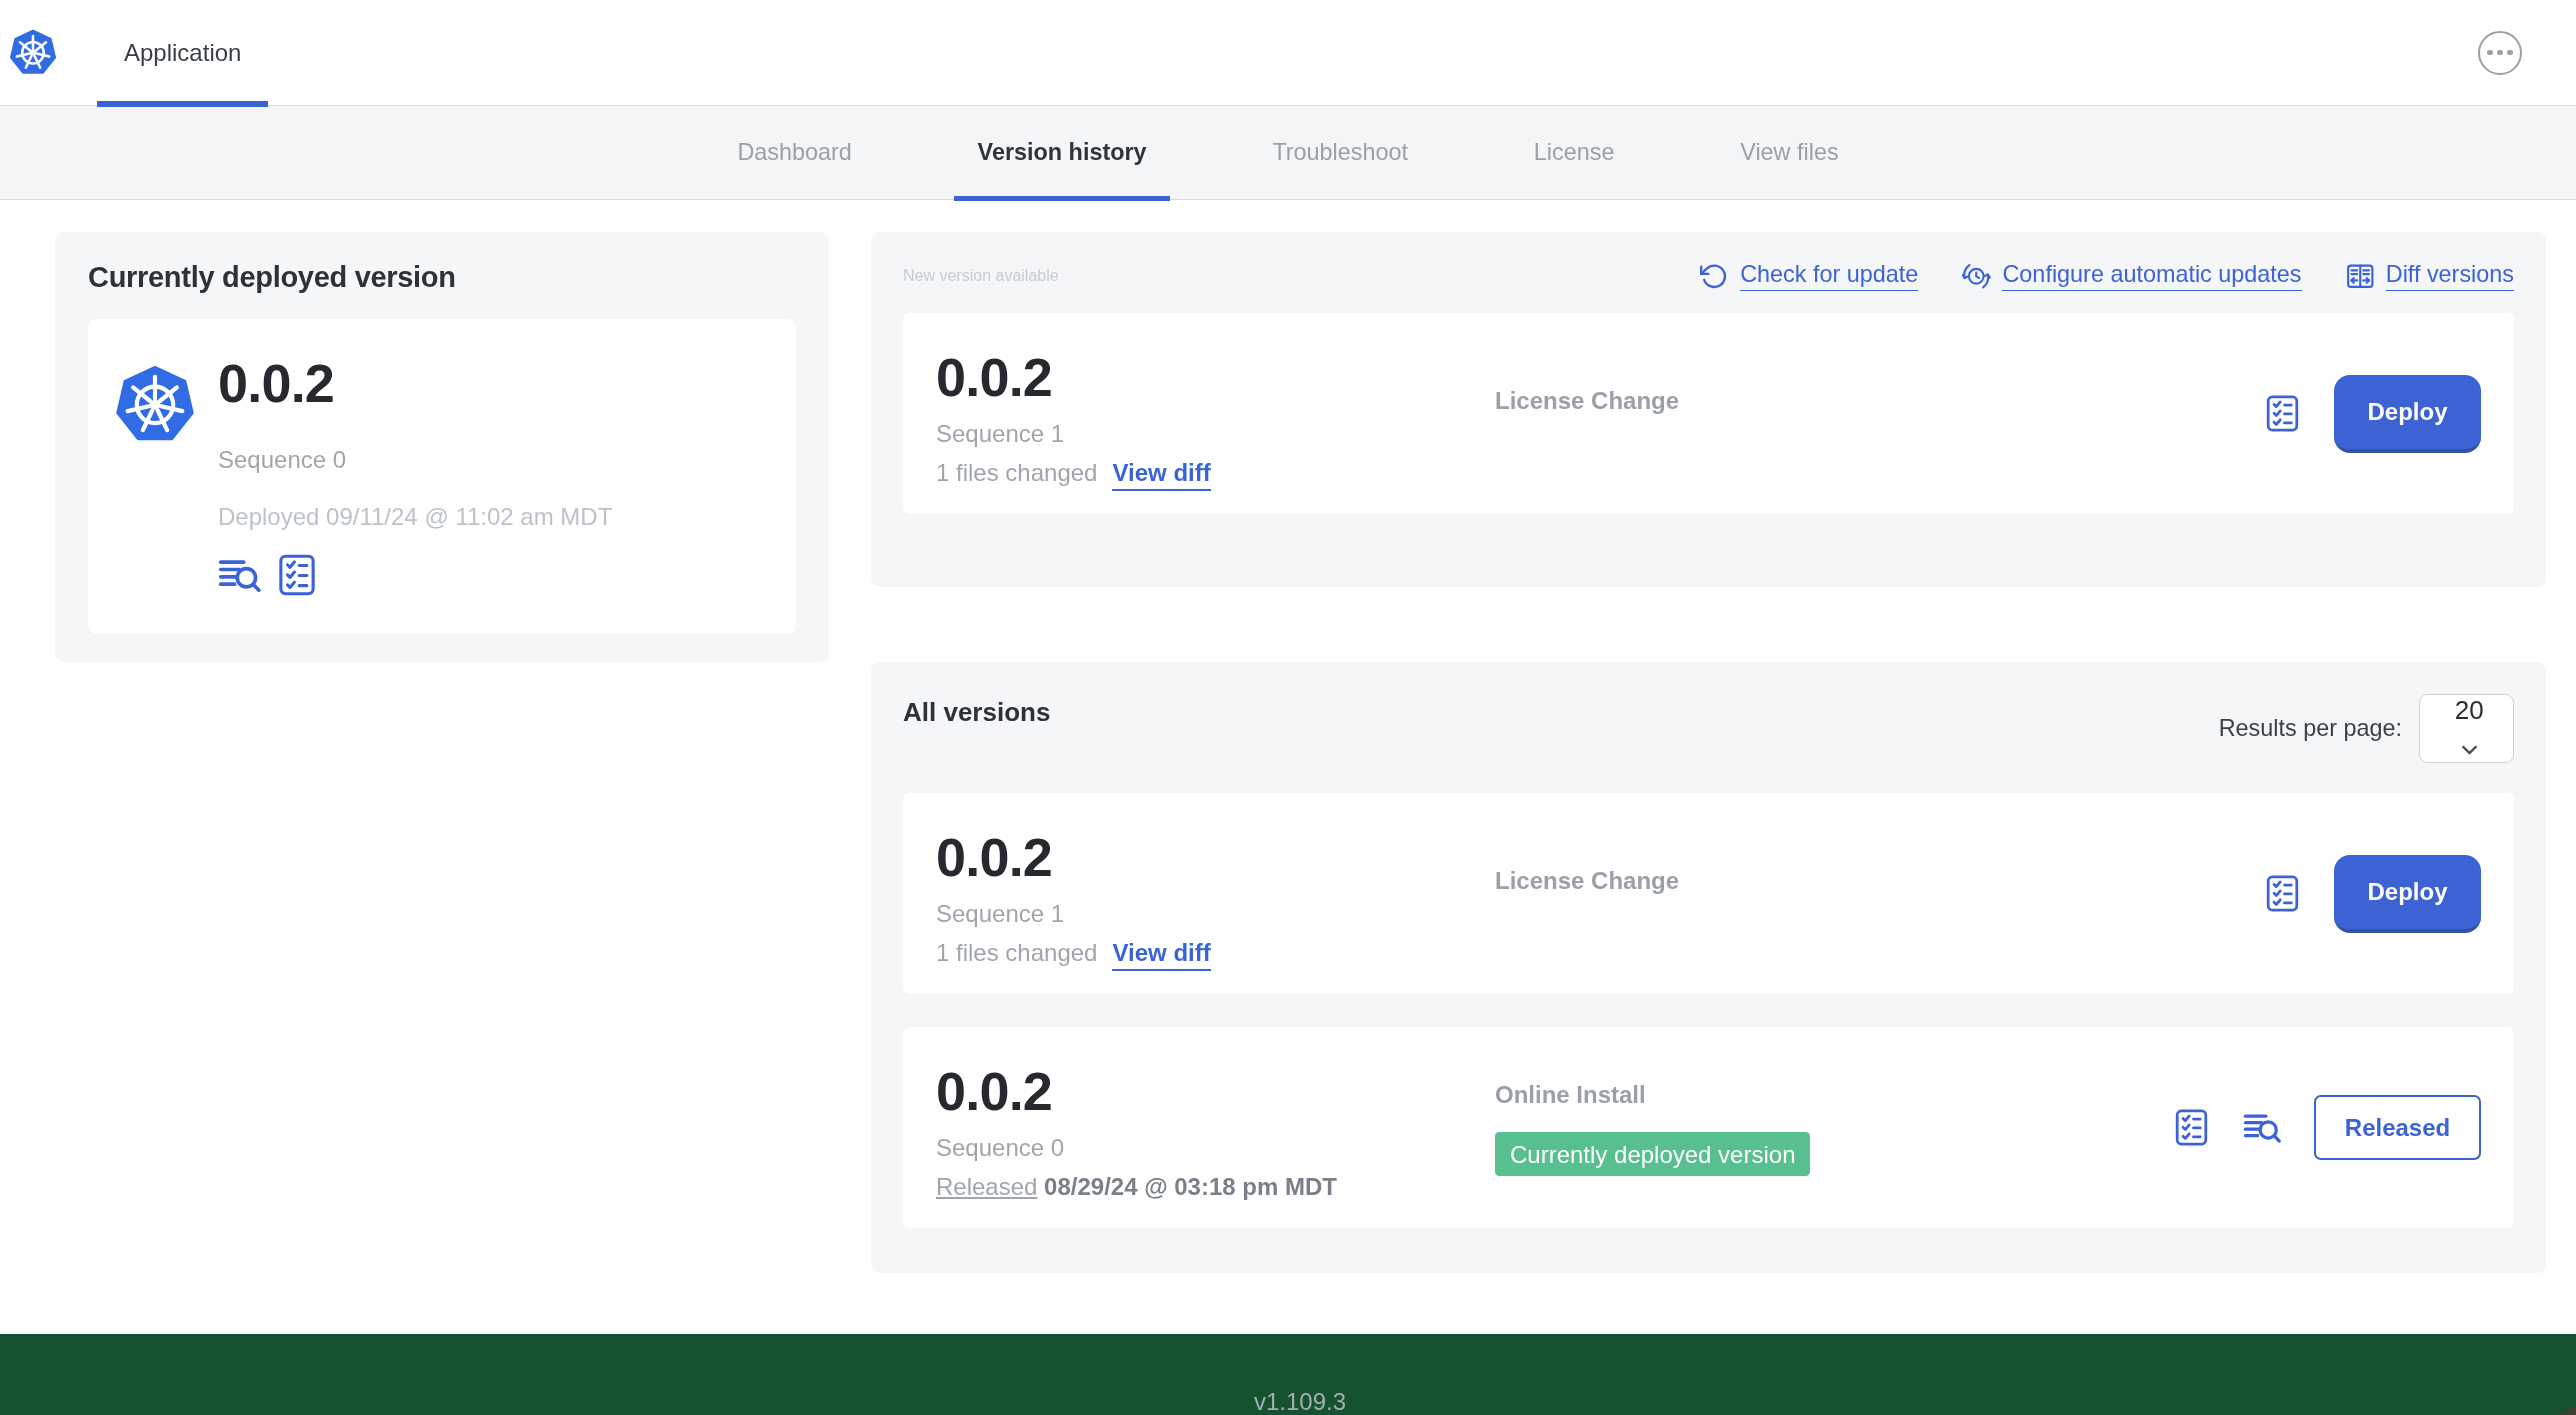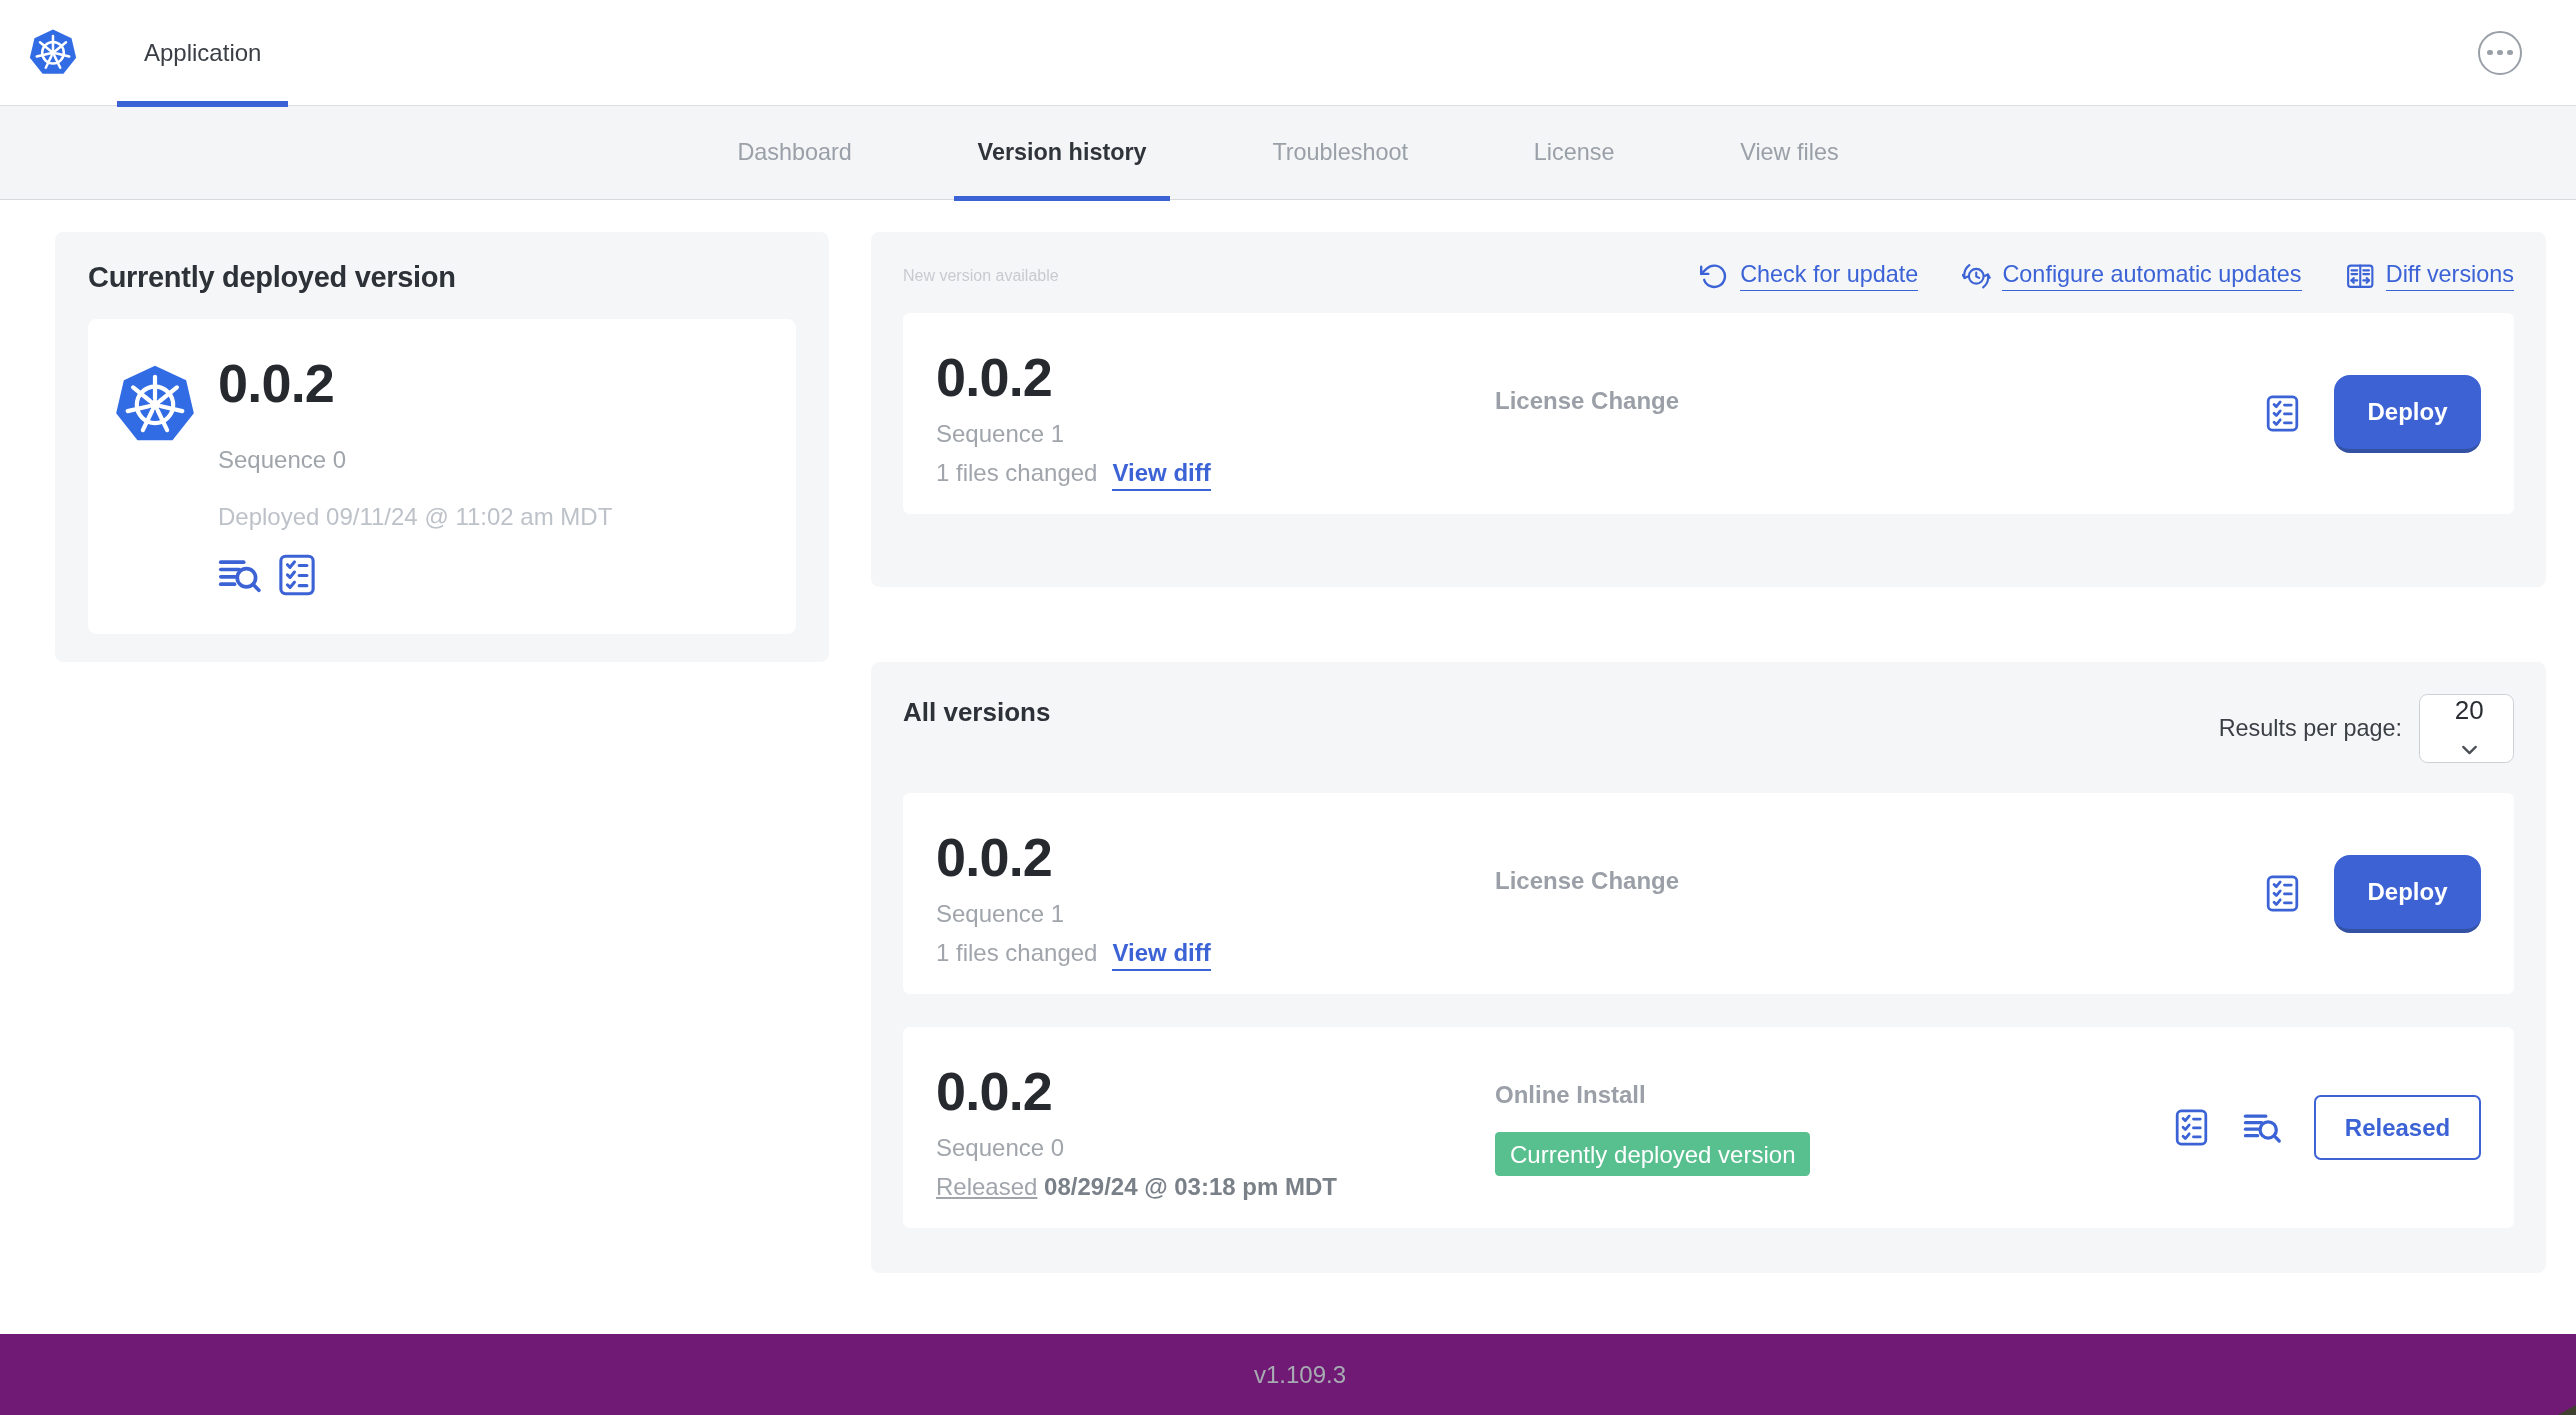--- a/index.html
+++ b/index.html
@@ -10,21 +10,21 @@
     color: #2e3238;
     overflow: hidden;
   }
   .app { position: relative; width: 2576px; height: 1415px; background:#fff; }
 
   
   .topbar {
     height: 106px; background: #fff;
     border-bottom: 1.7px solid #dcdee1;
     display: flex; align-items: center;
-    padding-left: 28px;
+    padding-left: 8px;
   }
   .brand { width: 50px; height: 49px; display:flex; }
   .brand svg { width: 50px; height: 49px; }
   .app-tab {
     position: relative; margin-left: 39px; height: 100%;
     display: flex; align-items: center; padding: 0 27px;
     font-size: 24px; font-weight: 500; color: #3a3f45; cursor: pointer;
   }
   .app-tab::after {
     content: ""; position: absolute; left: 0; right: 0; bottom: -1.7px;
@@ -142,22 +142,22 @@
   }
   .btn-outline {
     width: 167px; height: 65px; background: #fff;
     border: 2.5px solid #3c62d4; border-radius: 6.7px;
     color: #3c63d6; font-size: 24px; font-weight: 600;
     font-family: inherit; cursor: pointer;
   }
 
   
   .footer {
-    height: 82px; background: #701a75;
-    display: flex; align-items: center; justify-content: center; padding-left: 24px;
+    height: 82px; background: #14532d;
+    display: flex; align-items: flex-end; justify-content: center; padding-left: 24px;
   }
   .footer-version { font-size: 24px; color: #a7abb2; }
 
   .cursor-artifact {
     position: absolute; right: 0; bottom: 0;
     width: 18.4px; height: 10px; background: #3f4030;
     clip-path: polygon(100% 0, 100% 100%, 0 100%);
   }
 </style>
 </head>

